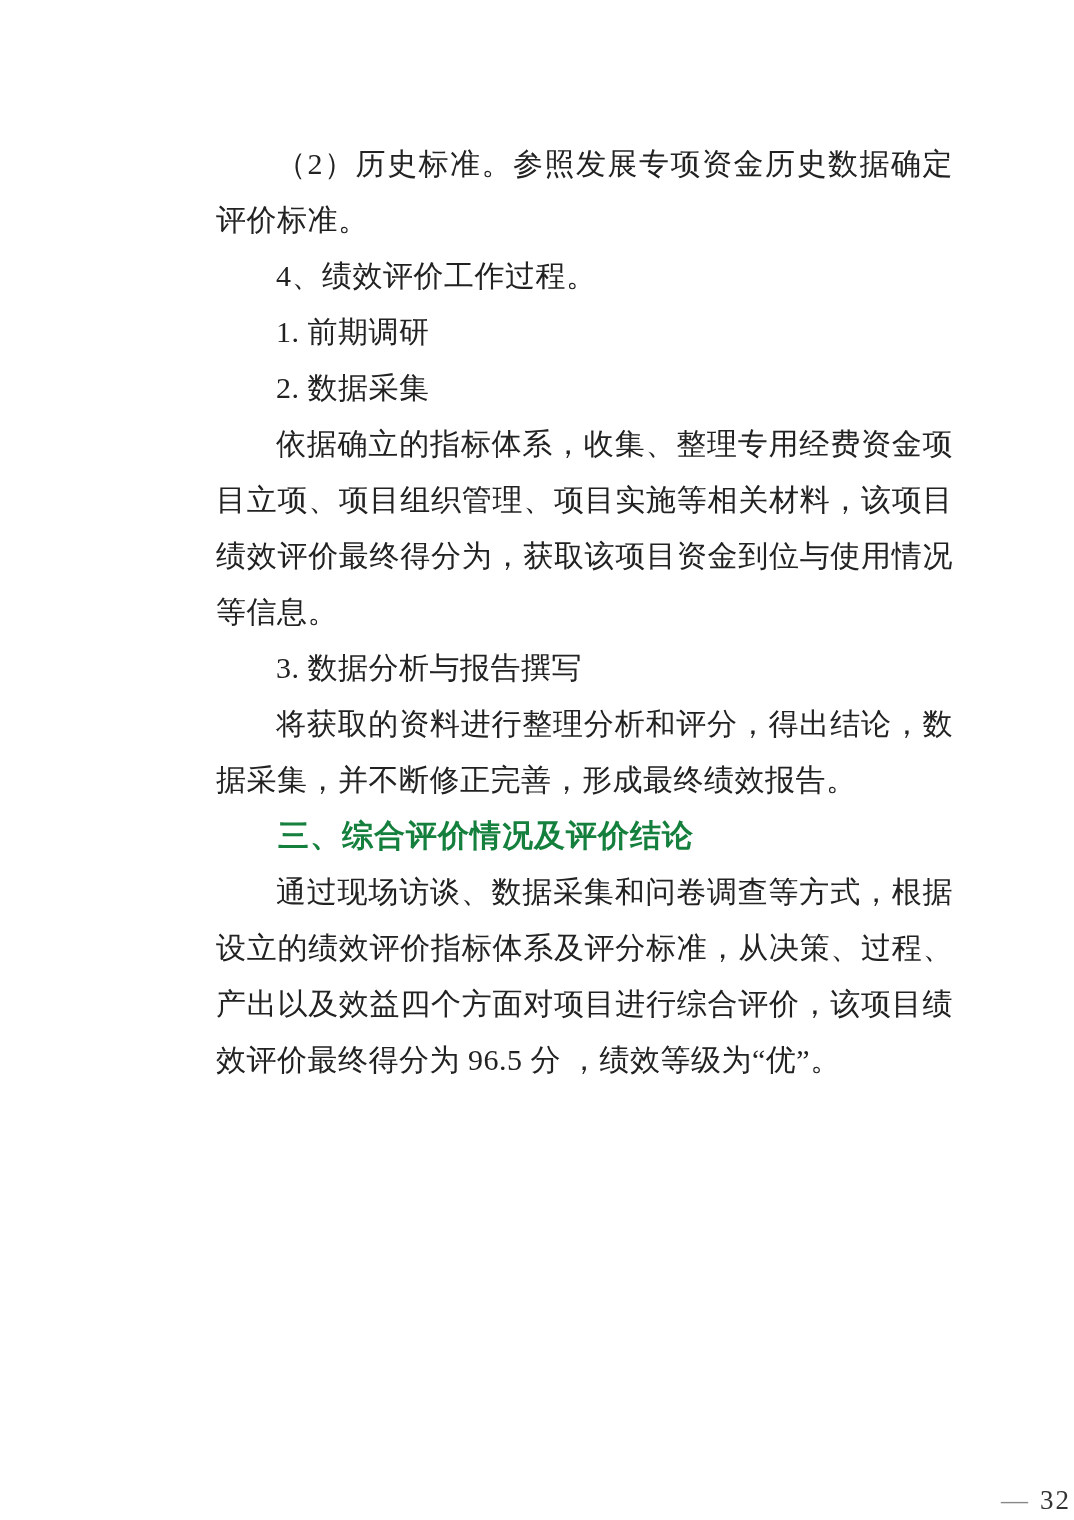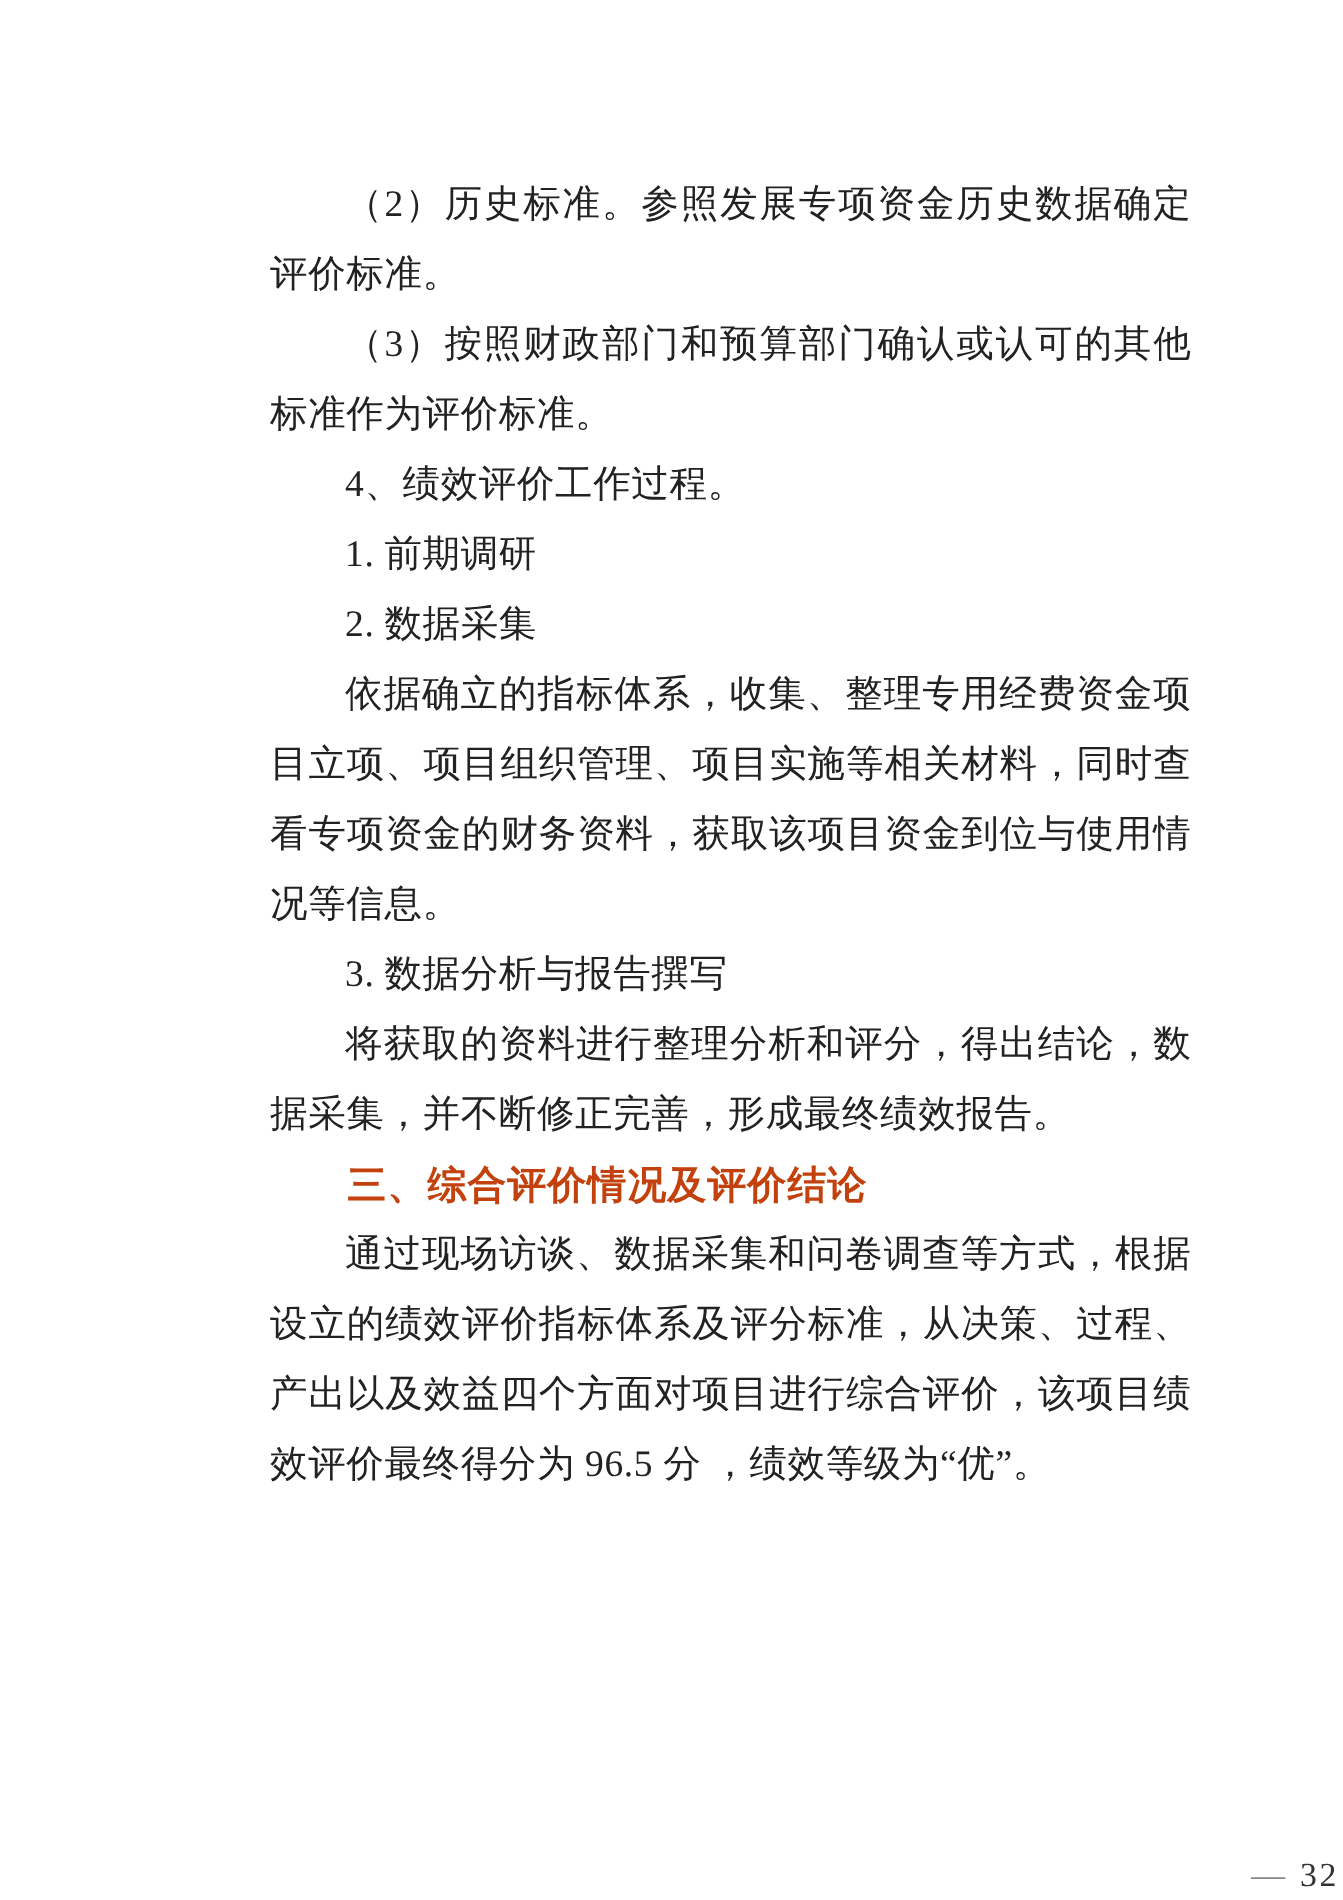--- a/index.html
+++ b/index.html
@@ -34,21 +34,21 @@
     letter-spacing: 0.5px;
     color: #222222;
   }
   .heading {
     margin: 0;
     font-family: "Liberation Sans", "DejaVu Sans", sans-serif;
     font-weight: 700;
     font-size: 31px;
     line-height: 56px;
     text-indent: 2em;
-    color: #c2410c;
+    color: #15803d;
     letter-spacing: 1px;
   }
   .footer {
     position: absolute;
     left: 0;
     top: 1483px;
     width: 100%;
     text-align: right;
     font-size: 27px;
     line-height: 34px;
@@ -62,25 +62,24 @@
     color: #333333;
     letter-spacing: 2px;
   }
 </style>
 </head>
 <body>
 
 <div class="page">
   <div class="content">
     <p class="para">（2）历史标准。参照发展专项资金历史数据确定评价标准。</p>
-    <p class="para">（3）按照财政部门和预算部门确认或认可的其他标准作为评价标准。</p>
     <p class="para">4、绩效评价工作过程。</p>
     <p class="para">1. 前期调研</p>
     <p class="para">2. 数据采集</p>
-    <p class="para">依据确立的指标体系，收集、整理专用经费资金项目立项、项目组织管理、项目实施等相关材料，同时查看专项资金的财务资料，获取该项目资金到位与使用情况等信息。</p>
+    <p class="para">依据确立的指标体系，收集、整理专用经费资金项目立项、项目组织管理、项目实施等相关材料，该项目绩效评价最终得分为，获取该项目资金到位与使用情况等信息。</p>
     <p class="para">3. 数据分析与报告撰写</p>
     <p class="para">将获取的资料进行整理分析和评分，得出结论，数据采集，并不断修正完善，形成最终绩效报告。</p>
     <p class="heading">三、综合评价情况及评价结论</p>
     <p class="para">通过现场访谈、数据采集和问卷调查等方式，根据设立的绩效评价指标体系及评分标准，从决策、过程、产出以及效益四个方面对项目进行综合评价，该项目绩效评价最终得分为 96.5 分 ，绩效等级为“优”。</p>
   </div>
 
   <div class="footer">
     <span class="dash">—</span><span class="num">32</span><span class="dash">—</span>
   </div>
 </div>

